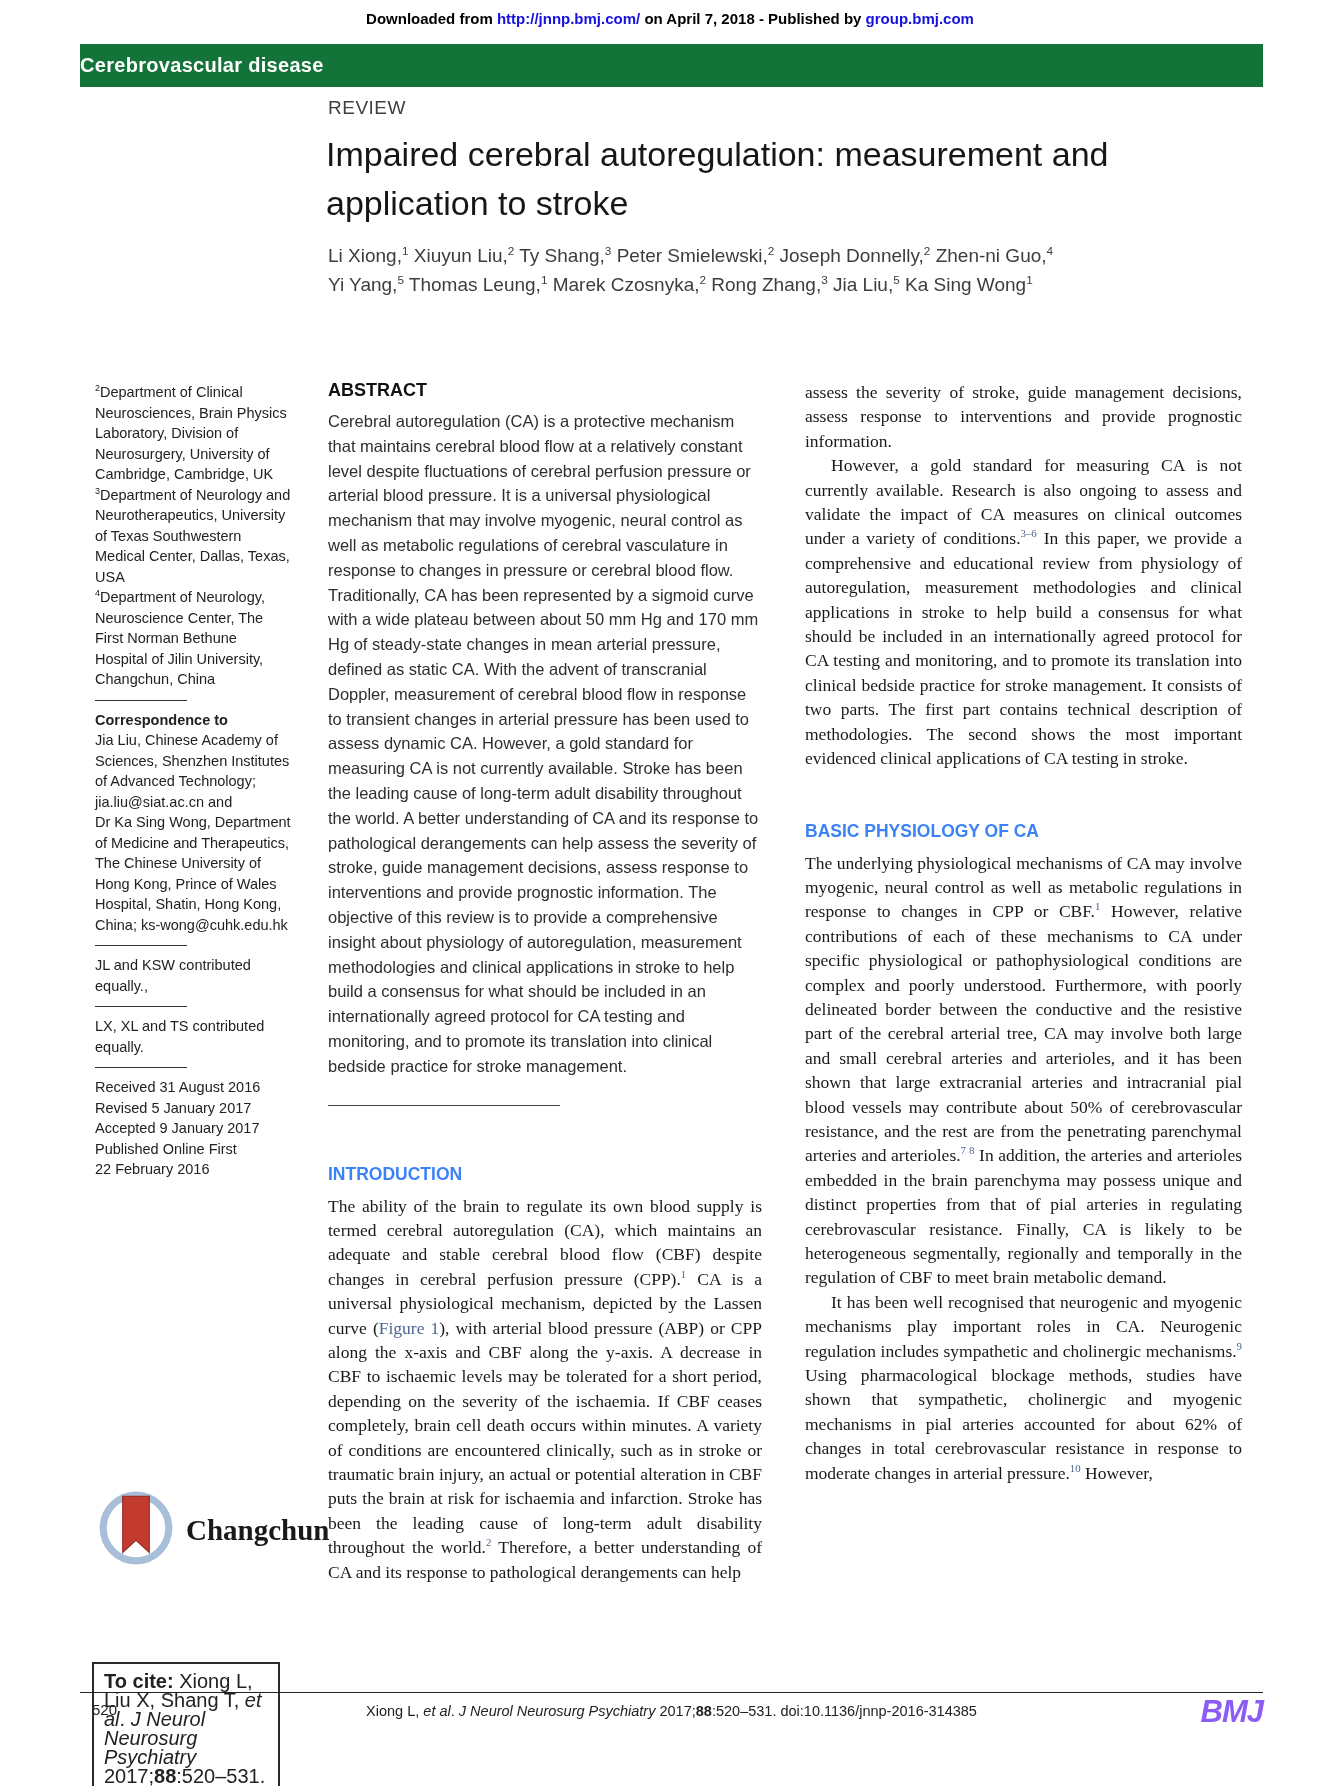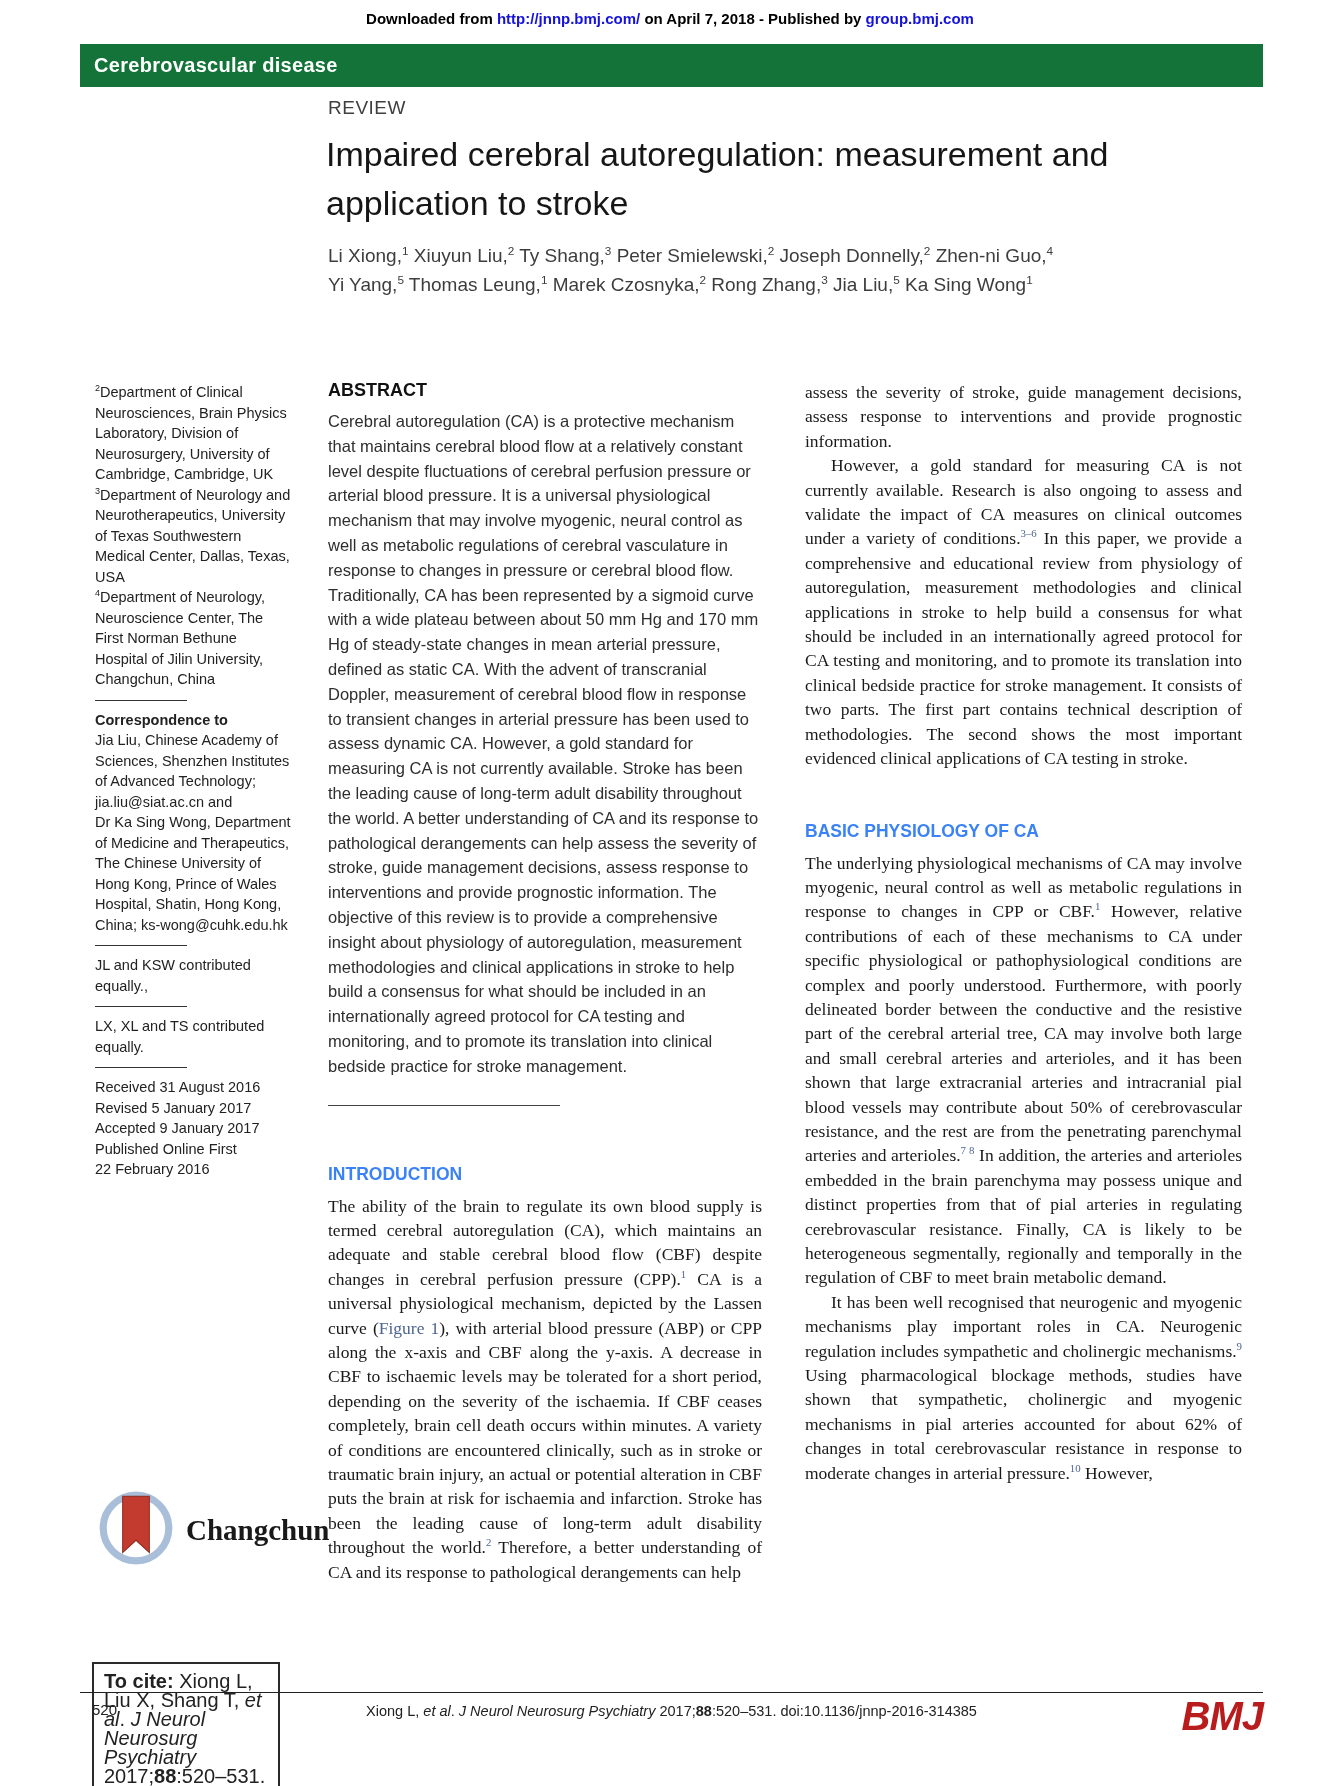--- a/index.html
+++ b/index.html
@@ -7,21 +7,21 @@
         font-family:"Liberation Sans",sans-serif;overflow:hidden;color:#222;}
 
   
   .top-header{position:absolute;top:10px;left:0;width:100%;text-align:center;
               font-size:15px;font-weight:bold;color:#000;}
   .top-header .weblink{color:#1512dc;}
 
   
   .banner{position:absolute;left:80px;top:44px;width:1183px;height:43px;
           background:#147339;display:flex;align-items:center;}
-  .banner span{color:#ffffff;font-size:20px;font-weight:bold;padding-left:14px;letter-spacing:0.3px;}
+  .banner span{color:#ffffff;font-size:20px;font-weight:bold;letter-spacing:0.3px;}
 
   .review{position:absolute;left:328px;top:97px;font-size:19px;color:#3f3f3f;letter-spacing:0.5px;}
   .title{position:absolute;left:326px;top:130px;width:830px;font-size:34px;line-height:49px;
          color:#161616;font-weight:400;}
   .authors{position:absolute;left:328px;top:241px;width:860px;font-size:19px;line-height:29px;color:#3d3d3d;}
 
   
   .sidebar{position:absolute;left:95px;top:382px;width:196px;font-size:14.5px;line-height:20.5px;color:#222;}
   .sidebar p{margin:0;}
   .srule{border:none;border-top:1.5px solid #333;width:92px;margin:10px 0 9px 0;}
@@ -53,22 +53,22 @@
 
   
   .tocite{position:absolute;left:92px;top:1662px;width:164px;border:2px solid #2a2a2a;
           padding:8px 10px;font-size:20px;line-height:19px;color:#222;}
   .tocite p{margin:0;}
 
   
   .footer-rule{position:absolute;left:80px;top:1692px;width:1183px;border:none;border-top:1.5px solid #222;margin:0;}
   .page-num{position:absolute;left:92px;top:1701px;font-size:15px;color:#222;}
   .footer-cite{position:absolute;left:80px;top:1703px;width:1183px;text-align:center;font-size:14.5px;color:#222;}
-  .bmj{position:absolute;right:77px;top:1694px;font-size:40px;font-weight:bold;font-style:italic;
-       color:#b91c1c;letter-spacing:-1px;}
+  .bmj{position:absolute;right:77px;top:1694px;font-size:31px;font-weight:bold;font-style:italic;
+       color:#8b5cf6;letter-spacing:-1px;}
 </style>
 </head>
 <body>
 
 <div class="page">
 
   <div class="top-header">
     <span>Downloaded from </span><span class="weblink">http://jnnp.bmj.com/</span><span> on April 7, 2018 - Published by </span><span class="weblink">group.bmj.com</span>
   </div>
 

